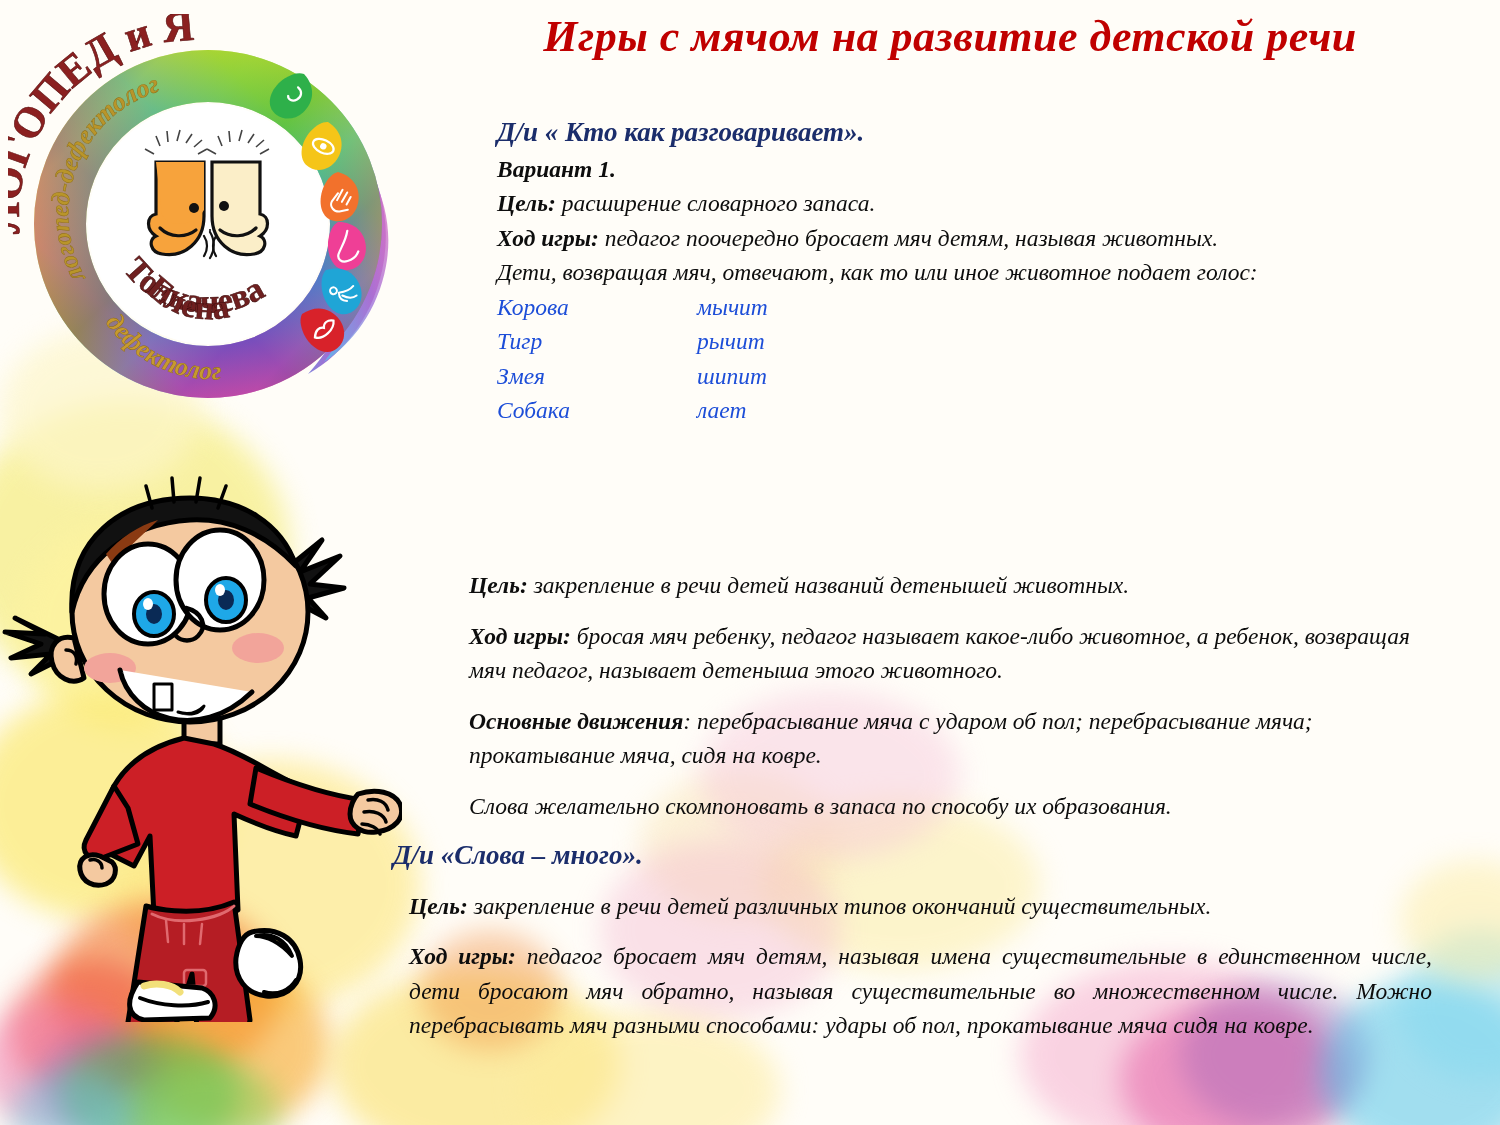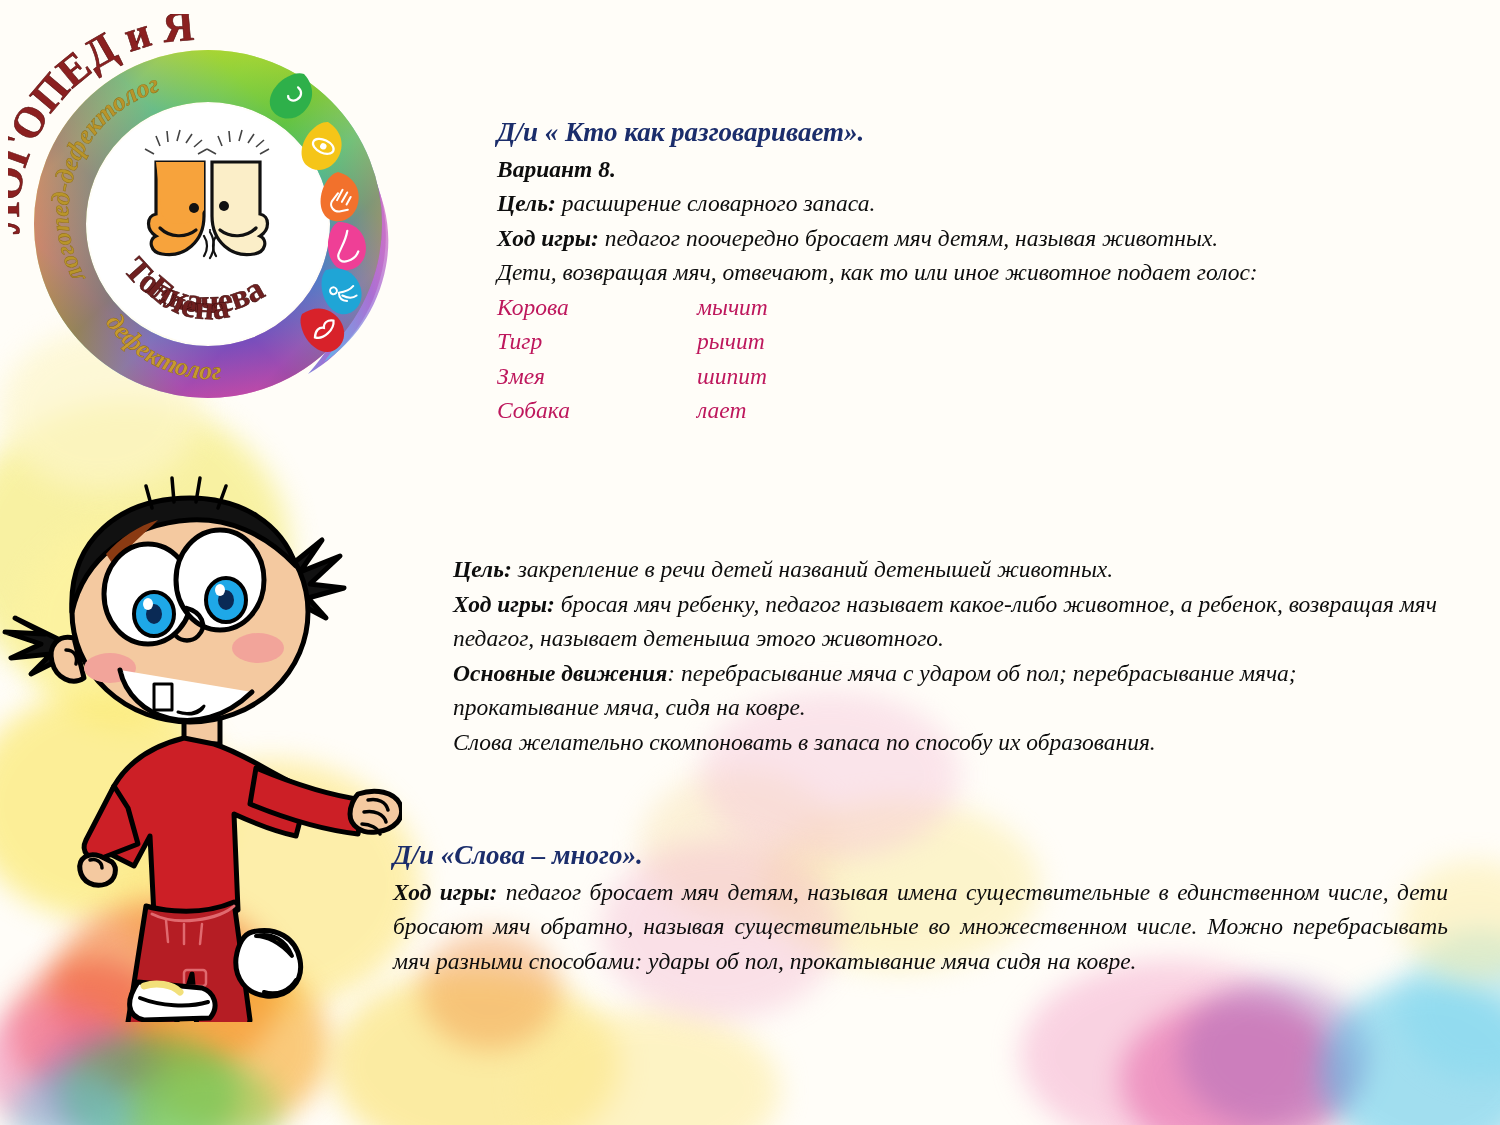--- a/index.html
+++ b/index.html
@@ -47,31 +47,31 @@
     font-family:"Liberation Serif",serif;
     font-style:italic;font-size:23.5px;
     color:#0d0d0d;line-height:1.47;
     margin:0;
   }
   .line b{font-weight:bold;font-style:italic;}
   .para{
     font-family:"Liberation Serif",serif;
     font-style:italic;font-size:23.5px;
     color:#0d0d0d;line-height:1.47;
-    margin:0;
+    margin:16px;
   }
   .para b{font-weight:bold;}
   .just{text-align:justify;}
 
   
   .animals{border-collapse:collapse;}
   .animals td{
     font-family:"Liberation Serif",serif;
     font-style:italic;font-size:23.5px;
-    color:#be185d;line-height:1.47;
+    color:#1d4ed8;line-height:1.47;
     padding:0;vertical-align:top;
   }
   .animals td.nm{width:200px;}
 
   #sec1{left:497px;top:104px;width:935px;}
   #sec2{left:453px;top:552px;width:990px;}
   #sec3{left:393px;top:827px;width:1055px;}
 
   
   #logo{position:absolute;left:8px;top:14px;width:400px;height:400px;}
@@ -252,25 +252,26 @@
 
       <text font-family="'Liberation Serif',serif" font-size="34" font-weight="bold" fill="#6f2020" stroke="#3c0d0d" stroke-width="0.5">
         <textPath href="#arcName" startOffset="12%">Толкачева</textPath>
       </text>
       <text font-family="'Liberation Serif',serif" font-size="34" font-weight="bold" fill="#6f2020" stroke="#3c0d0d" stroke-width="0.5">
         <textPath href="#arcName2" startOffset="16%">Елена</textPath>
       </text>
     </svg>
   </div>
 
+  <div id="title">Игры с мячом на развитие детской речи</div>
 
   <div class="section" id="sec1">
     <div class="sec-head">Д/и « Кто как разговаривает».</div>
     <p class="line">
-      <b>Вариант 8.</b><span></span>
+      <b>Вариант 1.</b><span></span>
     </p>
     <p class="line">
       <b>Цель:</b><span> расширение словарного запаса.</span>
     </p>
     <p class="line">
       <b>Ход игры:</b><span> педагог поочередно бросает мяч детям, называя животных.</span>
     </p>
     <p class="line">
       <b></b><span>Дети, возвращая мяч, отвечают, как то или иное животное подает голос:</span>
     </p>
@@ -308,20 +309,23 @@
     <p class="para">
       <b>Основные движения</b><span>: перебрасывание мяча с ударом об пол; перебрасывание мяча; прокатывание мяча, сидя на ковре.</span>
     </p>
     <p class="para">
       <b></b><span>Слова желательно скомпоновать в запаса по способу их образования.</span>
     </p>
   </div>
 
   <div class="section" id="sec3">
     <div class="sec-head">Д/и «Слова – много».</div>
+    <p class="para">
+      <b>Цель:</b><span> закрепление в речи детей различных типов окончаний существительных.</span>
+    </p>
     <p class="para just">
       <b>Ход игры:</b><span> педагог бросает мяч детям, называя имена существительные в единственном числе, дети бросают мяч обратно, называя существительные во множественном числе. Можно перебрасывать мяч разными способами: удары об пол, прокатывание мяча сидя на ковре.</span>
     </p>
   </div>
 
   <div id="girl">
     <svg viewBox="0 0 400 560" xmlns="http://www.w3.org/2000/svg" aria-hidden="true">
       <g stroke="#000" stroke-width="5" stroke-linejoin="round" stroke-linecap="round">
 
         <path d="M58,178 l-45,-22 l30,16 l-40,-2 l36,12 l-30,14 l40,-4 l-20,20 l36,-18 Z" fill="#111"></path>

